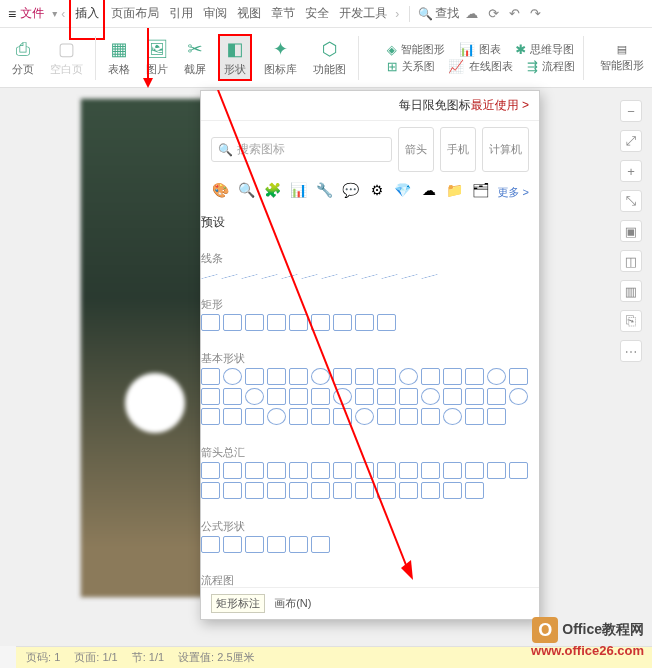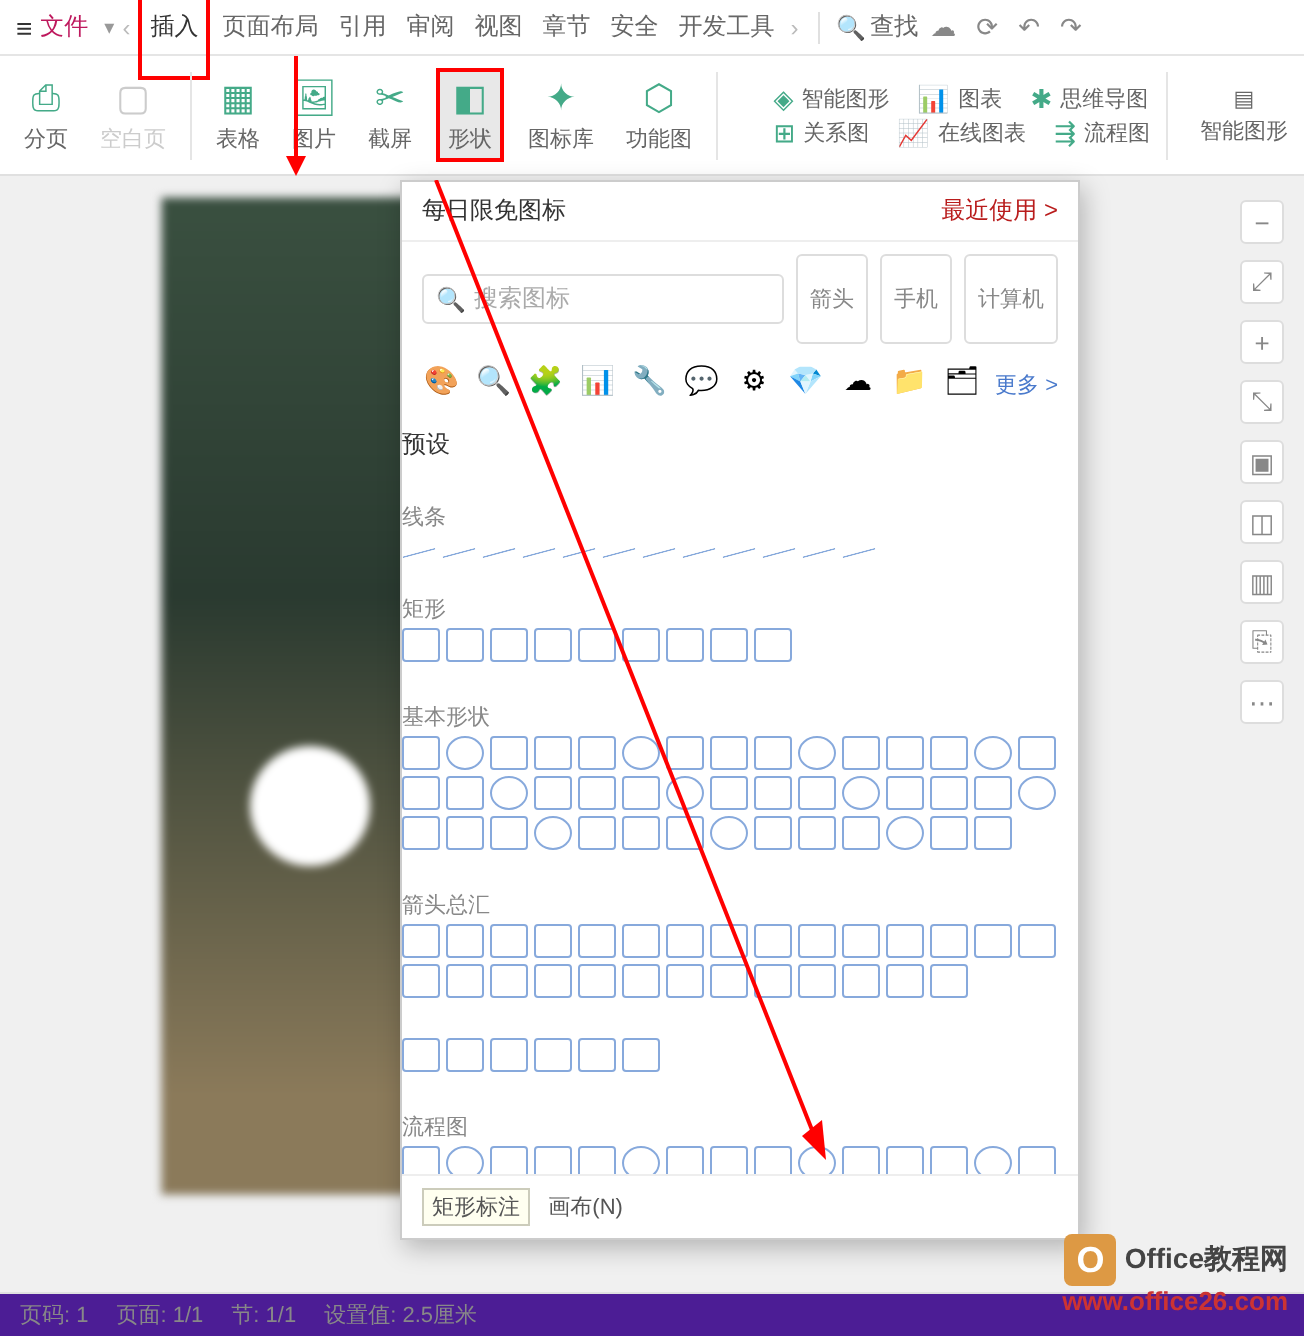--- a/index.html
+++ b/index.html
@@ -20,41 +20,41 @@
 .tool.hl .ic{color:#4a8}
 .vsep{width:1px;height:44px;background:#e5e5e5}
 .toolright{margin-left:auto;display:flex;flex-direction:column;gap:2px;font-size:11px;color:#666}
 .toolright .row{display:flex;align-items:center;gap:4px}
 .toolright .ic2{color:#4a8;font-size:13px}
 .headerfoot{display:flex;flex-direction:column;align-items:center;font-size:11px;color:#666;gap:2px;margin-left:8px}
 .canvas{position:absolute;top:88px;left:0;right:0;bottom:22px;background:#f0f0f0}
 .doc{position:absolute;left:80px;top:10px;width:150px;height:500px;background:linear-gradient(#3a5040,#2a3a30 40%,#8b7a5a 90%);border:1px solid #ccc;filter:blur(2px)}
 .doc::after{content:"";position:absolute;left:30%;top:55%;width:60px;height:60px;background:#fff;border-radius:50%}
 .dropdown{position:absolute;left:200px;top:90px;width:340px;height:530px;background:#fff;border:1px solid #ccc;box-shadow:2px 4px 12px rgba(0,0,0,.25);display:flex;flex-direction:column;font-size:12px}
-.dd-head{display:flex;justify-content:space-between;padding:6px 10px;border-bottom:1px solid #eee}
+.dd-head{display:flex;justify-content:flex-end;padding:6px 10px;border-bottom:1px solid #eee}
 .dd-head .l{color:#333;font-weight:500}
 .dd-head .r{color:#b91c1c}
 .dd-search{display:flex;align-items:center;padding:6px 10px;gap:6px}
 .dd-search .box{flex:1;display:flex;align-items:center;border:1px solid #ddd;border-radius:3px;padding:3px 6px;color:#aaa;gap:4px}
 .dd-search .tag{border:1px solid #ddd;border-radius:3px;padding:14px 6px;color:#888;font-size:11px}
 .dd-icons{display:flex;gap:6px;padding:4px 10px 8px;align-items:center;flex-wrap:wrap}
 .dd-icons .emoji{width:20px;height:20px;font-size:14px;text-align:center}
 .dd-icons .more{color:#4a7acc;font-size:11px;margin-left:auto}
 .dd-body{flex:1;overflow:hidden;padding:0 0}
 .cat{margin-top:20px}
 .cat-t{color:#888;font-size:11px;margin:4px 0 2px}
 .shapes{display:flex;flex-wrap:wrap;gap:3px}
 .shapes .s{width:19px;height:17px;border:1px solid #7aa0d8;border-radius:2px;opacity:.9}
 .shapes .s.line{border:none;border-top:1px solid #7aa0d8;height:1px;margin-top:8px;transform:rotate(-15deg);width:17px}
 .shapes .s.round{border-radius:50%}
 .dd-foot{border-top:1px solid #eee;padding:6px 10px;font-size:11px;color:#555}
 .dd-foot .sel{border:1px solid #ccb;background:#fffff0;padding:1px 4px;display:inline-block}
 .sidebar{position:absolute;right:8px;top:100px;width:24px;display:flex;flex-direction:column;gap:8px}
 .sidebar .sb{width:22px;height:22px;border:1px solid #ddd;border-radius:3px;display:flex;align-items:center;justify-content:center;color:#888;font-size:13px;background:#fff}
-.status{position:absolute;bottom:0;left:0;right:0;height:22px;background:#4c1d95;border-top:1px solid #e0e0e0;display:flex;align-items:center;padding:0 10px;font-size:11px;color:#888;gap:14px}
+.status{position:absolute;bottom:0;left:16px;right:0;height:22px;background:#fef9c3;border-top:1px solid #e0e0e0;display:flex;align-items:center;padding:0 10px;font-size:11px;color:#888;gap:14px}
 .watermark{position:absolute;right:8px;bottom:10px;display:flex;flex-direction:column;align-items:flex-end;font-size:14px;font-weight:bold}
 .watermark .logo{display:flex;align-items:center;gap:4px}
 .watermark .logo .o{width:26px;height:26px;background:#d94;border-radius:4px;color:#fff;display:flex;align-items:center;justify-content:center;font-size:18px}
 .watermark .url{font-size:13px;color:#c33}
 .redarrow{position:absolute;pointer-events:none}
 .preset{color:#333;font-weight:500;font-size:12px;margin:4px 0 2px}
 </style>
 </head>
 <body>
 
@@ -271,20 +271,21 @@
             <div class="s"></div>
             <div class="s"></div>
             <div class="s"></div>
             <div class="s"></div>
             <div class="s"></div>
             <div class="s"></div>
             <div class="s"></div>
           </div>
         </div>
         <div class="cat">
+          <div class="cat-t">公式形状</div>
           <div class="shapes">
             <div class="s"></div>
             <div class="s"></div>
             <div class="s"></div>
             <div class="s"></div>
             <div class="s"></div>
             <div class="s"></div>
           </div>
         </div>
         <div class="cat">

